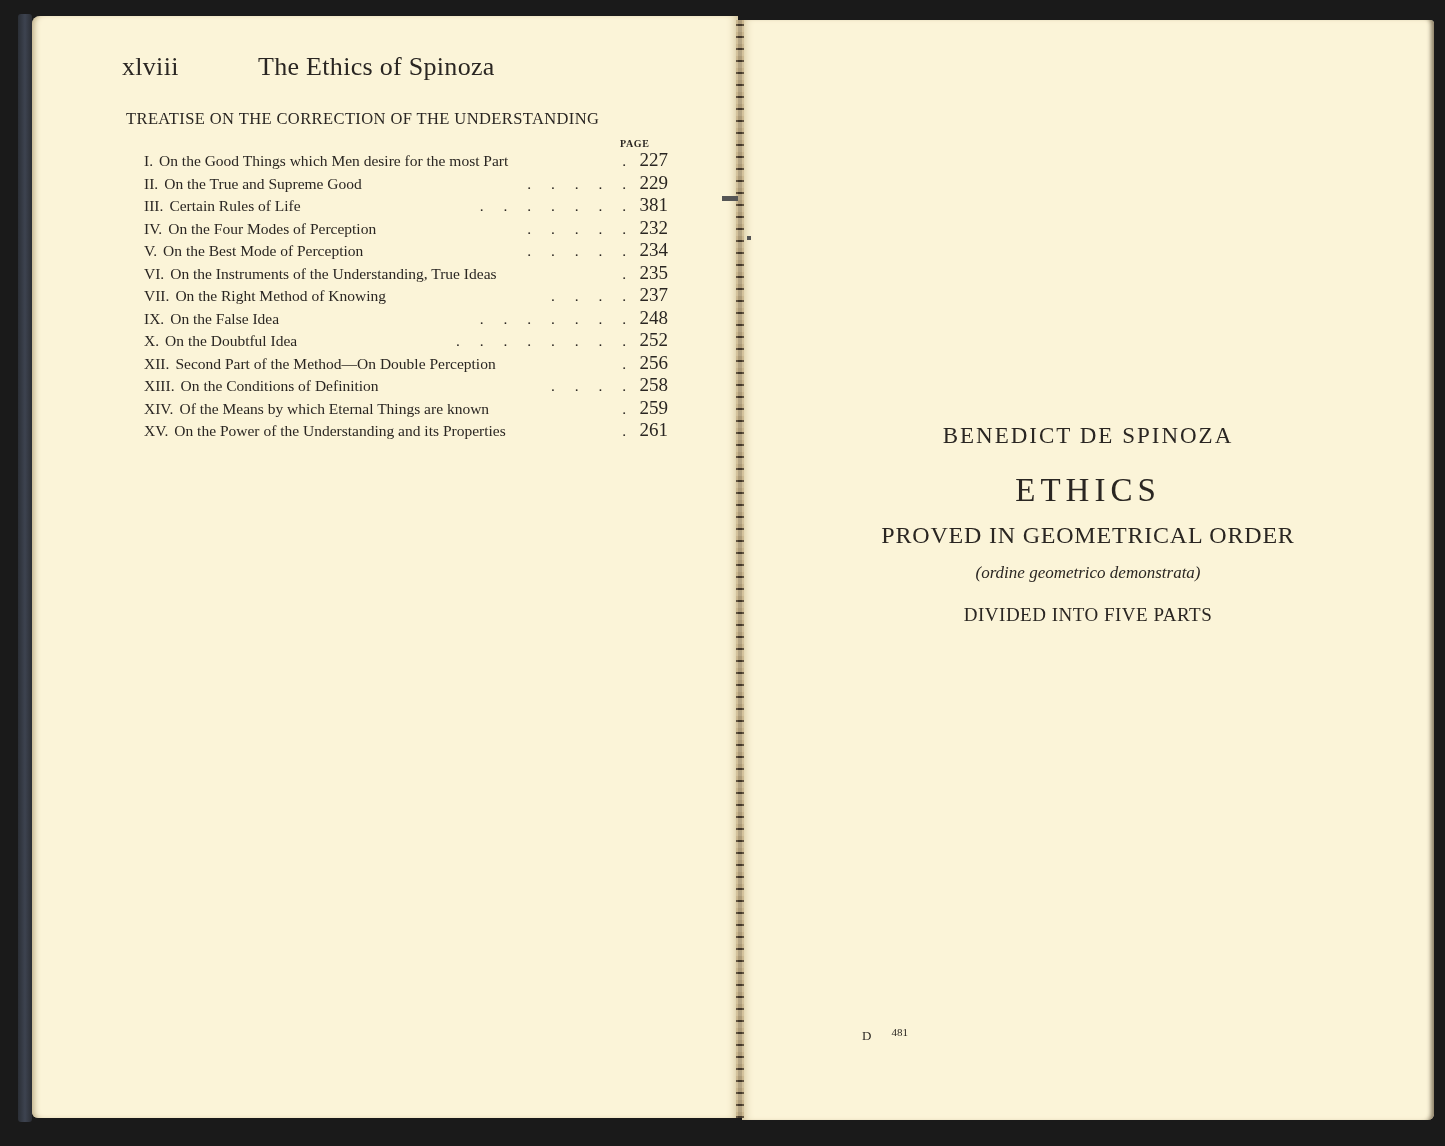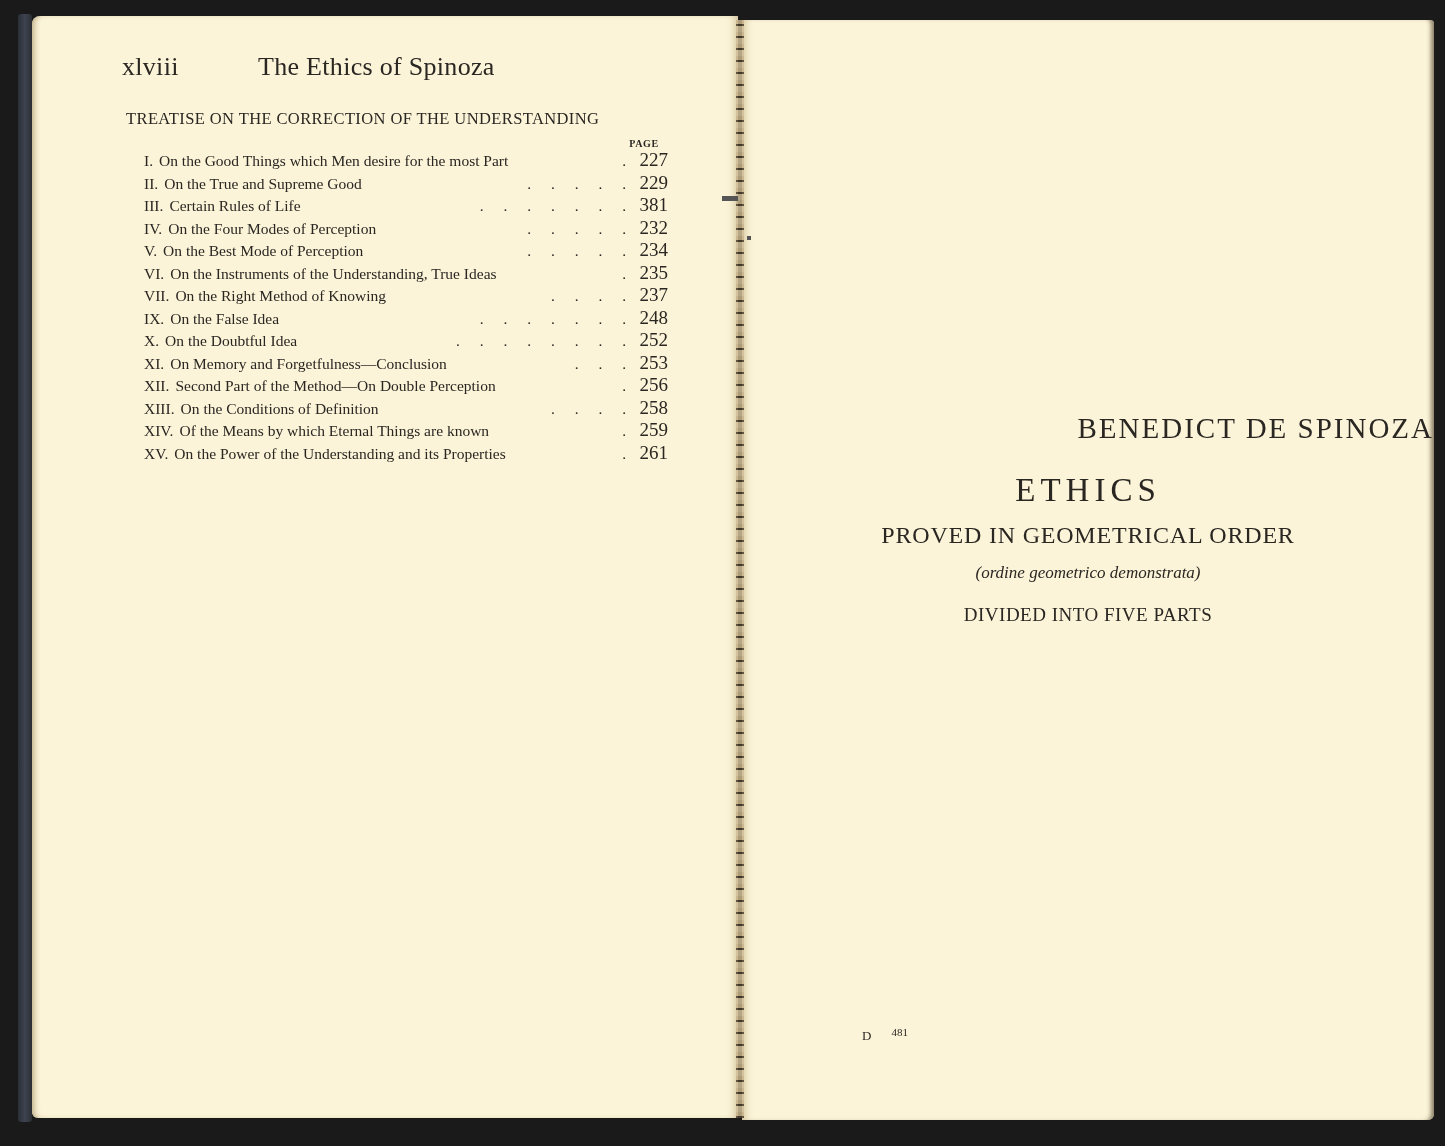--- a/index.html
+++ b/index.html
@@ -6,29 +6,29 @@
   body { width:1445px; height:1146px; background:#1a1a1a; position:relative; overflow:hidden; font-family:"Liberation Serif","DejaVu Serif",serif; color:#2a2622; }
   .cover-left { position:absolute; left:18px; top:14px; width:14px; height:1108px; background:linear-gradient(90deg,#2b2f36,#3d4350,#2a2d33); border-radius:3px; }
   .page { position:absolute; background:#fbf4d8; }
   .page-left { left:32px; top:16px; width:706px; height:1102px; border-radius:8px 0 0 6px; box-shadow: inset 6px 0 6px -4px #b8a882, inset -8px 0 10px -6px #c9b98e; }
   .page-right { left:742px; top:20px; width:692px; height:1100px; border-radius:0 4px 6px 0; box-shadow: inset 8px 0 10px -6px #c9b98e, inset -6px 0 4px -3px #8a7e66; }
   .gutter { position:absolute; left:736px; top:20px; width:8px; height:1098px; background:repeating-linear-gradient(180deg,#c7b38a 0 4px,#4a3d2c 4px 6px,#d1bf98 6px 12px); opacity:0.85; }
   .mark { position:absolute; background:#555; }
   .running-head { position:absolute; left:122px; top:52px; font-size:26px; letter-spacing:0.3px; }
   .running-head .folio { display:inline-block; width:136px; }
   .section-title { position:absolute; left:126px; top:109px; width:542px; font-size:16.5px; letter-spacing:0.4px; white-space:nowrap; }
-  .page-col-label { position:absolute; left:620px; top:138px; width:48px; text-align:center; font-size:10px; font-weight:bold; letter-spacing:0.6px; }
+  .page-col-label { position:absolute; left:620px; top:138px; width:48px; text-align:left; font-size:10px; font-weight:bold; letter-spacing:0.6px; }
   .toc { position:absolute; left:144px; top:149px; width:524px; }
   .toc-row { height:22.5px; display:flex; align-items:baseline; font-size:15.5px; white-space:nowrap; }
   .toc-row .num { margin-right:6px; }
   .toc-row .ttl { flex:0 0 auto; }
   .toc-row .dots { flex:1 1 auto; text-align:right; letter-spacing:8px; overflow:hidden; padding-right:4px; }
   .toc-row .pg { width:30px; text-align:right; font-size:19px; }
   .tp { position:absolute; left:742px; width:692px; text-align:center; }
-  .tp-author { top:412px; font-size:29px; letter-spacing:2px;text-align:right; }
+  .tp-author { top:423px; font-size:23px; letter-spacing:2px; }
   .tp-title { top:472px; font-size:33px; letter-spacing:5px; }
   .tp-sub { top:522px; font-size:24px; letter-spacing:0.8px; }
   .tp-latin { top:563px; font-size:17px; font-style:italic; }
   .tp-parts { top:604px; font-size:19px; letter-spacing:0.5px; }
   .signature { position:absolute; left:862px; top:1026px; font-size:13px; }
   .signature .sup { font-size:11px; vertical-align:4px; margin-left:20px; }
 </style>
 </head>
 <body>
 
@@ -95,26 +95,20 @@
       <span class="dots">. . . . . . .</span>
       <span class="pg">248</span>
     </div>
   <div class="toc-row">
       <span class="num">X.</span>
       <span class="ttl">On the Doubtful Idea</span>
       <span class="dots">. . . . . . . .</span>
       <span class="pg">252</span>
     </div>
   <div class="toc-row">
-      <span class="num">XI.</span>
-      <span class="ttl">On Memory and Forgetfulness—Conclusion</span>
-      <span class="dots">. . .</span>
-      <span class="pg">253</span>
-    </div>
-  <div class="toc-row">
       <span class="num">XII.</span>
       <span class="ttl">Second Part of the Method—On Double Perception</span>
       <span class="dots">.</span>
       <span class="pg">256</span>
     </div>
   <div class="toc-row">
       <span class="num">XIII.</span>
       <span class="ttl">On the Conditions of Definition</span>
       <span class="dots">. . . .</span>
       <span class="pg">258</span>

